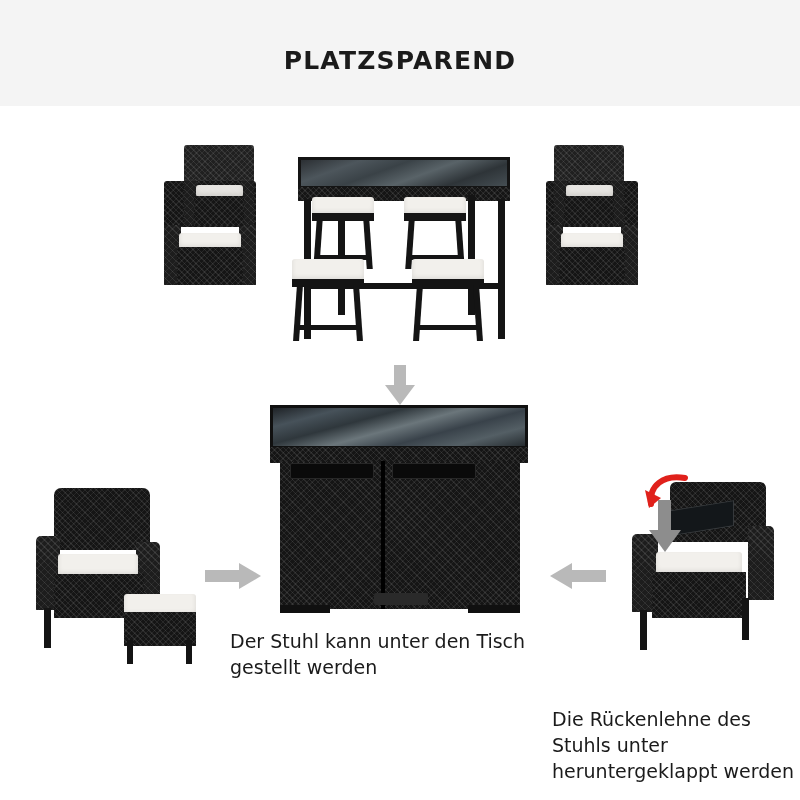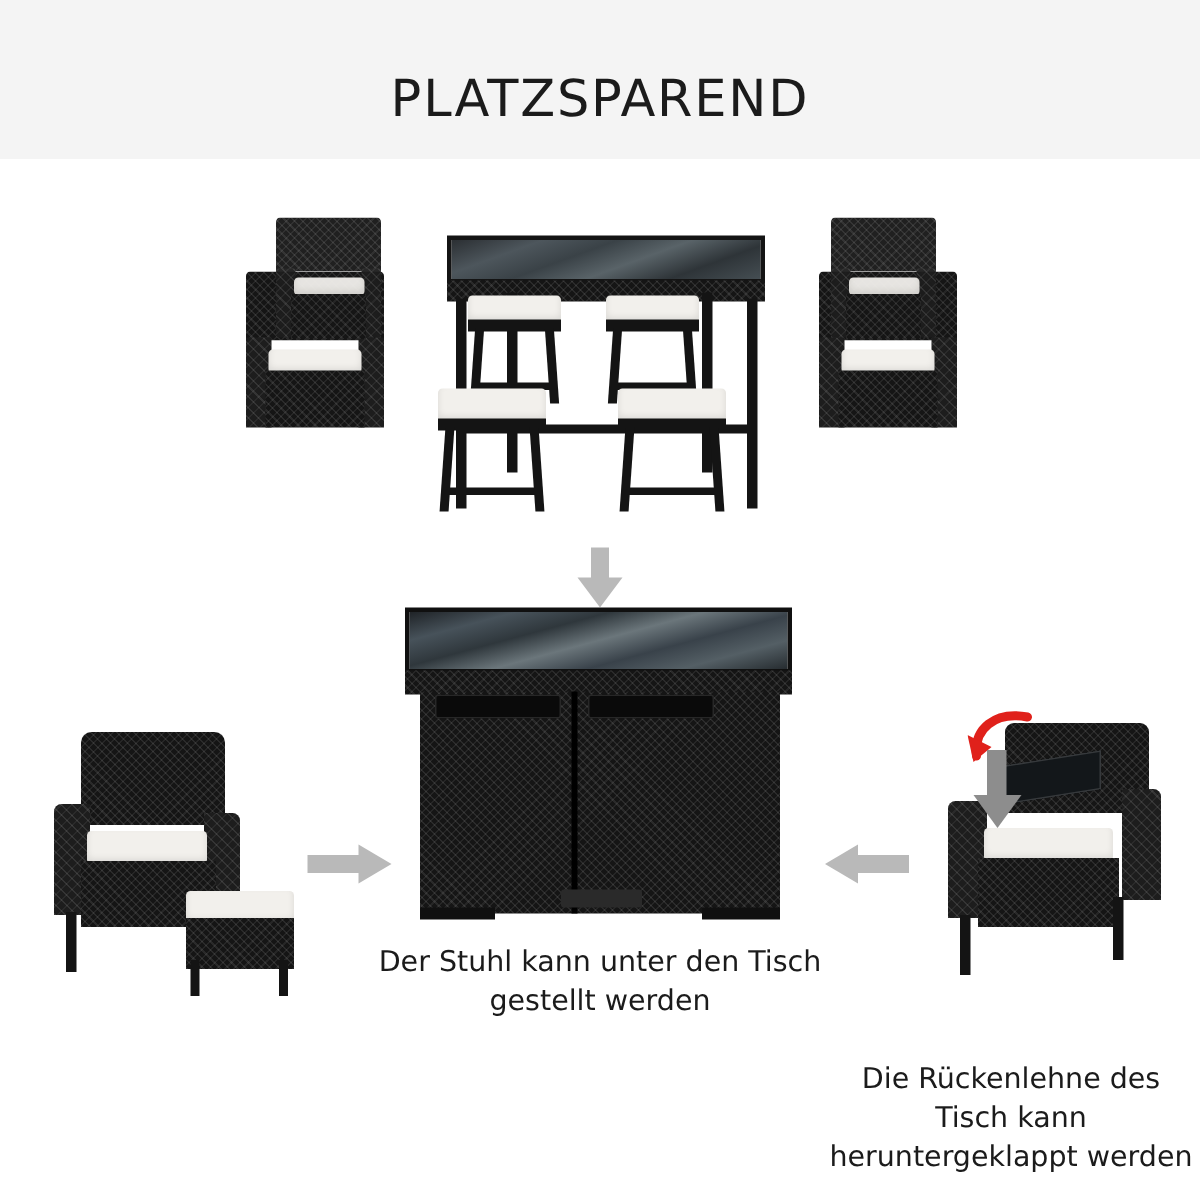--- a/index.html
+++ b/index.html
@@ -28,22 +28,22 @@
     width: 800px;
     height: 106px;
     background: #f4f4f4;
   }
   .header-title {
     position: absolute;
     left: 0;
     top: 46px;
     width: 800px;
     text-align: center;
-    font-size: 34px;
-    font-weight: 400;
+    font-size: 25px;
+    font-weight: 700;
     letter-spacing: 1.2px;
     color: #1b1b1b;
     font-family: "DejaVu Sans", sans-serif;
   }
 
   
   .rattan {
     background-color: #151515;
     background-image:
       repeating-linear-gradient(45deg, rgba(255,255,255,0.09) 0 1px, rgba(0,0,0,0) 1px 4px),
@@ -280,21 +280,20 @@
   }
   .sr-leg1 { position: absolute; left: 32px; top: 132px; width: 7px; height: 40px; background: #141414; }
   .sr-leg2 { position: absolute; left: 134px; top: 120px; width: 7px; height: 42px; background: #141414; }
 
   
   .caption {
     position: absolute;
     color: #1b1b1b;
     font-size: 19px;
     line-height: 26px;
-    text-align: center;
     font-family: "DejaVu Sans", sans-serif;
   }
   .caption-center {
     left: 230px; top: 628px; width: 340px;
   }
   .caption-left {
     left: 6px; top: 706px; width: 244px;
   }
   .caption-right {
     left: 552px; top: 706px; width: 244px;
@@ -432,15 +431,15 @@
   <svg class="arrow-red" viewBox="0 0 46 40">
     <path d="M6 34 C4 16, 18 4, 40 8" fill="none" stroke="#e0211b" stroke-width="6" stroke-linecap="round"></path>
     <polygon points="4,38 0,20 16,28" fill="#e0211b"></polygon>
   </svg>
   <svg class="arrow-red" style="left:648px; top:500px; width:34px; height:56px;" viewBox="0 0 34 56">
     <rect x="10" y="0" width="13" height="34" fill="#8d8d8d"></rect>
     <polygon points="1,30 33,30 17,52" fill="#8d8d8d"></polygon>
   </svg>
 
   <div class="caption caption-center">Der Stuhl kann unter den Tisch gestellt werden</div>
-  <div class="caption caption-right">Die Rückenlehne des Tisch kann heruntergeklappt werden</div>
+  <div class="caption caption-right">Die Rückenlehne des Stuhls unter heruntergeklappt werden</div>
 
 </div>
 
 </body></html>

